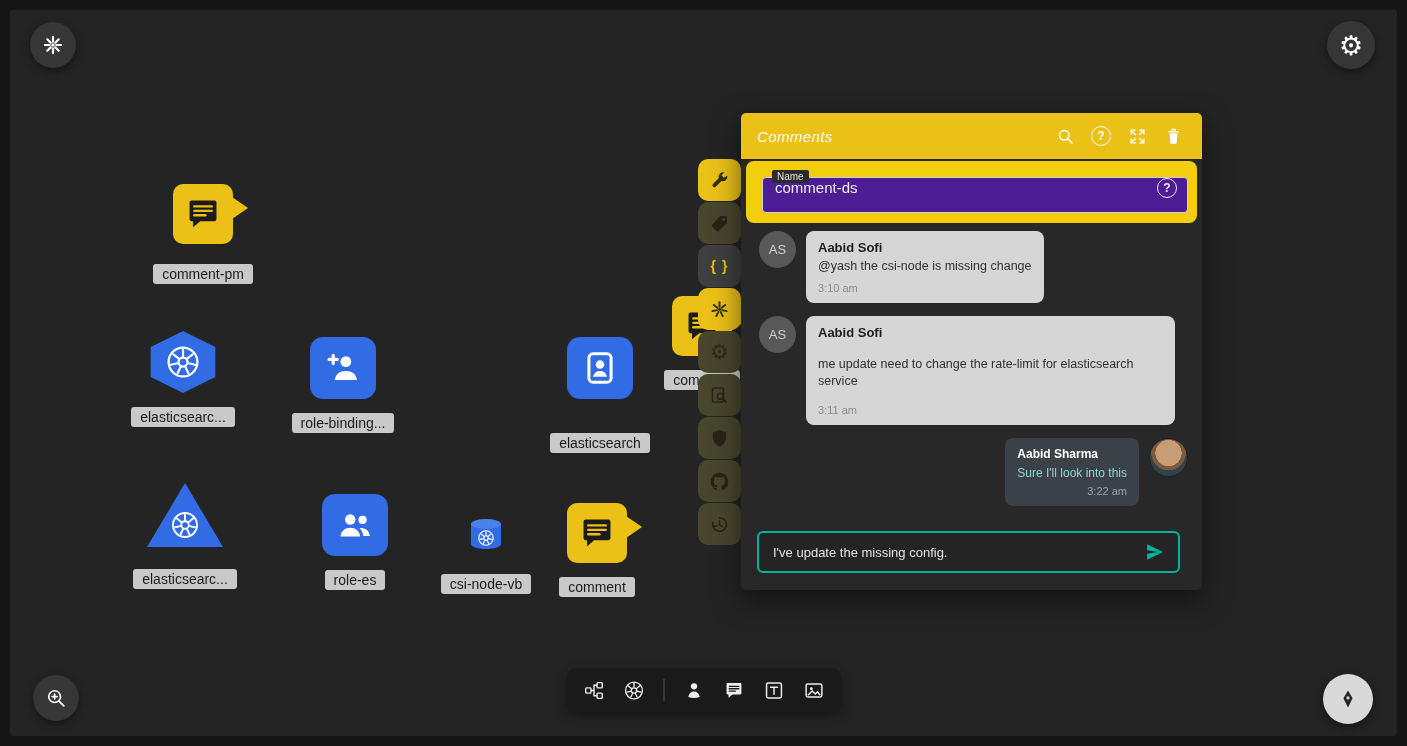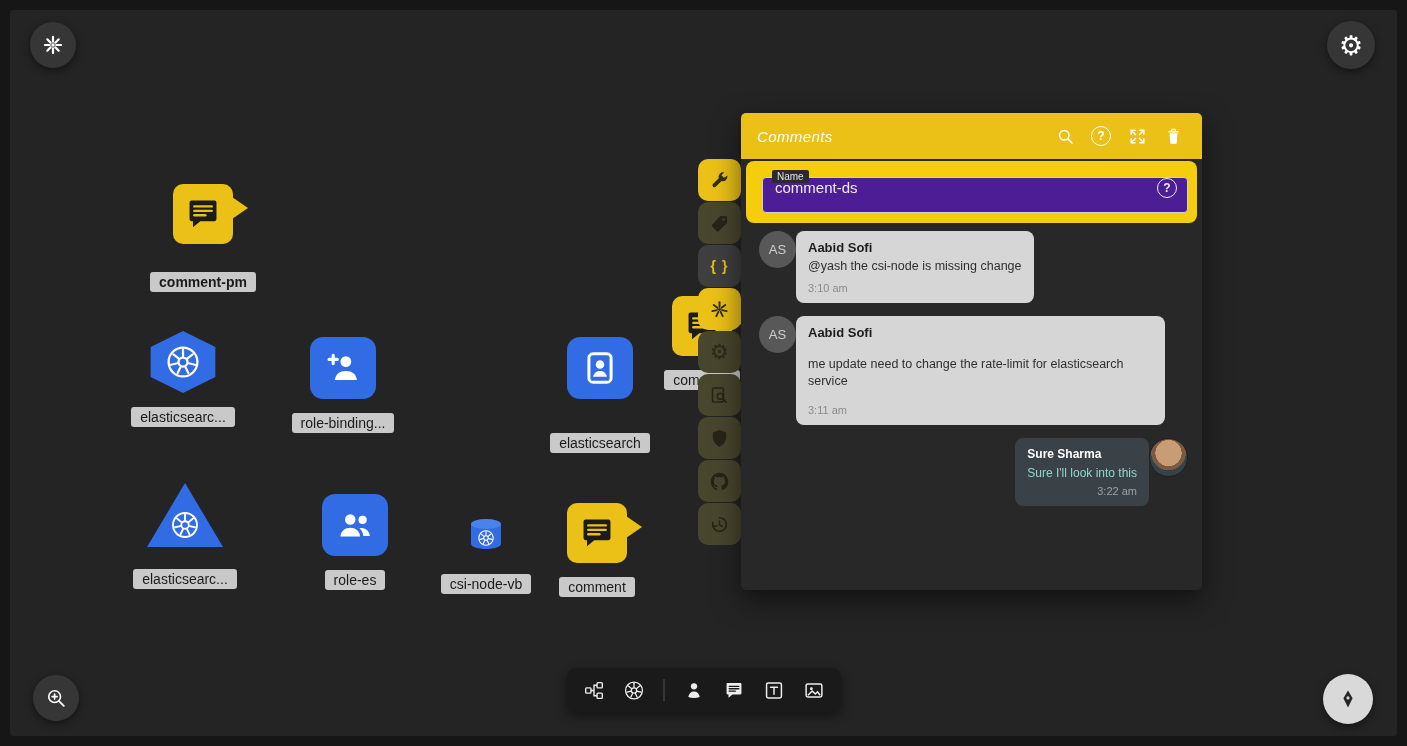--- a/index.html
+++ b/index.html
@@ -14,21 +14,21 @@
   #fab-logo{left:30px;top:22px;}
   #fab-settings{right:32px;top:21px;width:48px;height:48px;}
   #fab-zoom{left:33px;bottom:25px;}
   #fab-pen{right:34px;bottom:22px;width:50px;height:50px;background:#d9d9d9;color:#262626;}
   .glyph-gear{font-size:27px;line-height:1;font-family:"DejaVu Sans",sans-serif;}
 
   
   .node{position:absolute;width:160px;display:flex;flex-direction:column;align-items:center;z-index:2;}
   .nlabel{margin-top:14px;background:#c9c9c9;color:#1b1b1b;font-size:14px;padding:2px 9px;
           border-radius:3px;white-space:nowrap;}
-  .mt20{margin-top:28px;font-weight:bold;} .mt22{margin-top:22px;} .mt24{margin-top:24px;}
+  .mt20{margin-top:20px;} .mt22{margin-top:22px;} .mt24{margin-top:24px;}
 
   .comment-shape{position:relative;width:60px;height:60px;background:#EBC017;border-radius:10px;
                  display:flex;align-items:center;justify-content:center;color:#1c1c1c;}
   .comment-shape::after{content:'';position:absolute;right:-15px;top:13px;width:0;height:0;
                  border-top:11px solid transparent;border-bottom:11px solid transparent;
                  border-left:16px solid #EBC017;}
   .comment-shape svg{width:38px;height:38px;}
 
   .hex{width:66px;height:62px;background:#326CE5;color:#fff;display:flex;align-items:center;justify-content:center;
        clip-path:polygon(50% 0,99% 26%,99% 74%,50% 100%,1% 74%,1% 26%);}
@@ -65,21 +65,21 @@
   .name-wrap{margin:2px 5px 0;background:#f4cd0d;border-radius:8px;padding:16px 9px 10px;flex:0 0 auto;}
   .name-box{position:relative;height:34px;background:#4c1d95;border:1px solid #cfcfcf;border-radius:4px;
             display:flex;align-items:flex-start;padding:0 10px;margin-left:7px;}
   .name-label{position:absolute;top:-8px;left:9px;background:#2b2b2b;padding:1px 5px;font-size:10px;
               color:#e3e3e3;border-radius:2px;}
   .name-input{flex:1;background:transparent;border:none;color:#ededed;font-size:15px;outline:none;
               font-family:inherit;}
   .name-box .qb{color:#ececec;flex:0 0 18px;}
 
   .messages{flex:1;padding:8px 14px 0 18px;overflow:hidden;}
-  .msg{display:flex;margin-bottom:13px;}
+  .msg{display:flex;gap:10px;margin-bottom:13px;}
   .msg.right{justify-content:flex-end;}
   .avatar{width:37px;height:37px;border-radius:50%;background:#585858;color:#cfcfcf;display:flex;
           align-items:center;justify-content:center;font-size:13px;flex:0 0 37px;}
   .bubble{background:#d6d6d6;border-radius:8px;padding:9px 12px;max-width:345px;}
   .bubble .author{font-weight:bold;font-size:13px;color:#1d1d1d;}
   .bubble .text{font-size:12.5px;color:#2f2f2f;margin-top:3px;line-height:1.35;}
   .bubble .time{font-size:11px;color:#8b8b8b;margin-top:7px;}
   .msg-gap .text{margin-top:16px;}
   .msg-gap .time{margin-top:14px;}
   .bubble.dark{background:#3a4147;}
@@ -455,28 +455,36 @@
         <div class="avatar">AS</div>
         <div class="bubble">
           <div class="author">Aabid Sofi</div>
           <div class="text">me update need to change the rate-limit for elasticsearch service</div>
           <div class="time">3:11 am</div>
         </div>
       </div>
 
       <div class="msg right">
         <div class="bubble dark">
-          <div class="author">Sure Sharma</div>
+          <div class="author">Aabid Sharma</div>
           <div class="text">Sure I'll look into this</div>
           <div class="time">3:22 am</div>
         </div>
         <div class="photo"></div>
       </div>
     </div>
 
+    <div class="composer">
+      <input type="text" value="I've update the missing config." style="">
+      <button class="send-btn">
+        <svg>
+            <use href="#i-send"></use>
+          </svg>
+      </button>
+    </div>
   </div>
 
   <div class="dock">
     <button class="dock-btn">
       <svg>
           <use href="#i-workflow"></use>
         </svg>
     </button>
     <button class="dock-btn">
       <svg>

